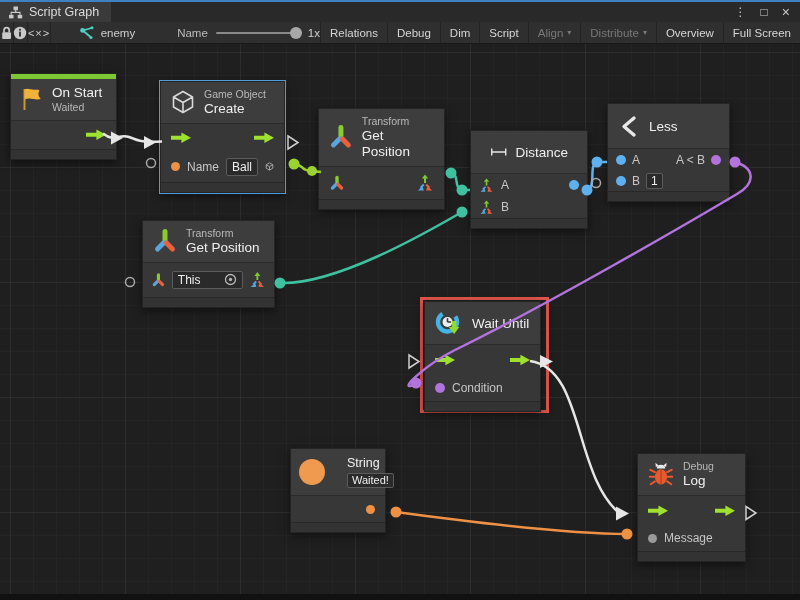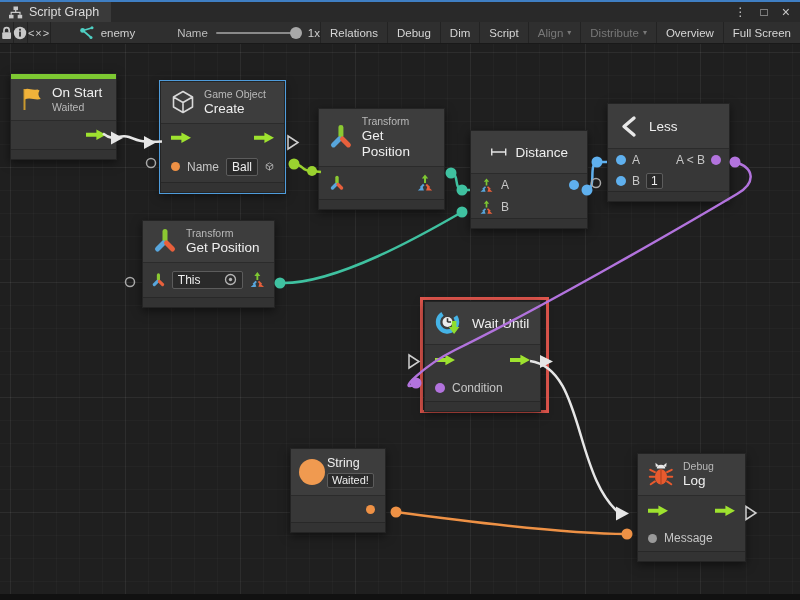--- a/index.html
+++ b/index.html
@@ -352,21 +352,21 @@
         </div>
         <div class="row" style="height:26px;">
           <span class="pd purple"></span>
           <span class="plabel">Condition</span>
         </div>
       </div>
       <div class="node-footer"></div>
     </div>
 
     <div class="node" style="left:290px;top:404px;width:94px;">
-      <div class="node-header" style="gap:2px;padding:7px 8px;">
+      <div class="node-header" style="gap:22px;padding:7px 8px;">
         <span class="str-circle"></span>
         <div class="hdr-text" style="gap:2px;">
           <span class="node-title" style="font-size:12.5px;">String</span>
           <span class="field" style="font-size:11px;padding:0 4px;">Waited!</span>
         </div>
       </div>
       <div class="node-body">
         <div class="row" style="height:26px;justify-content:flex-end;">
           <span class="pd orange" style="width:9px;height:9px;"></span>
         </div>

